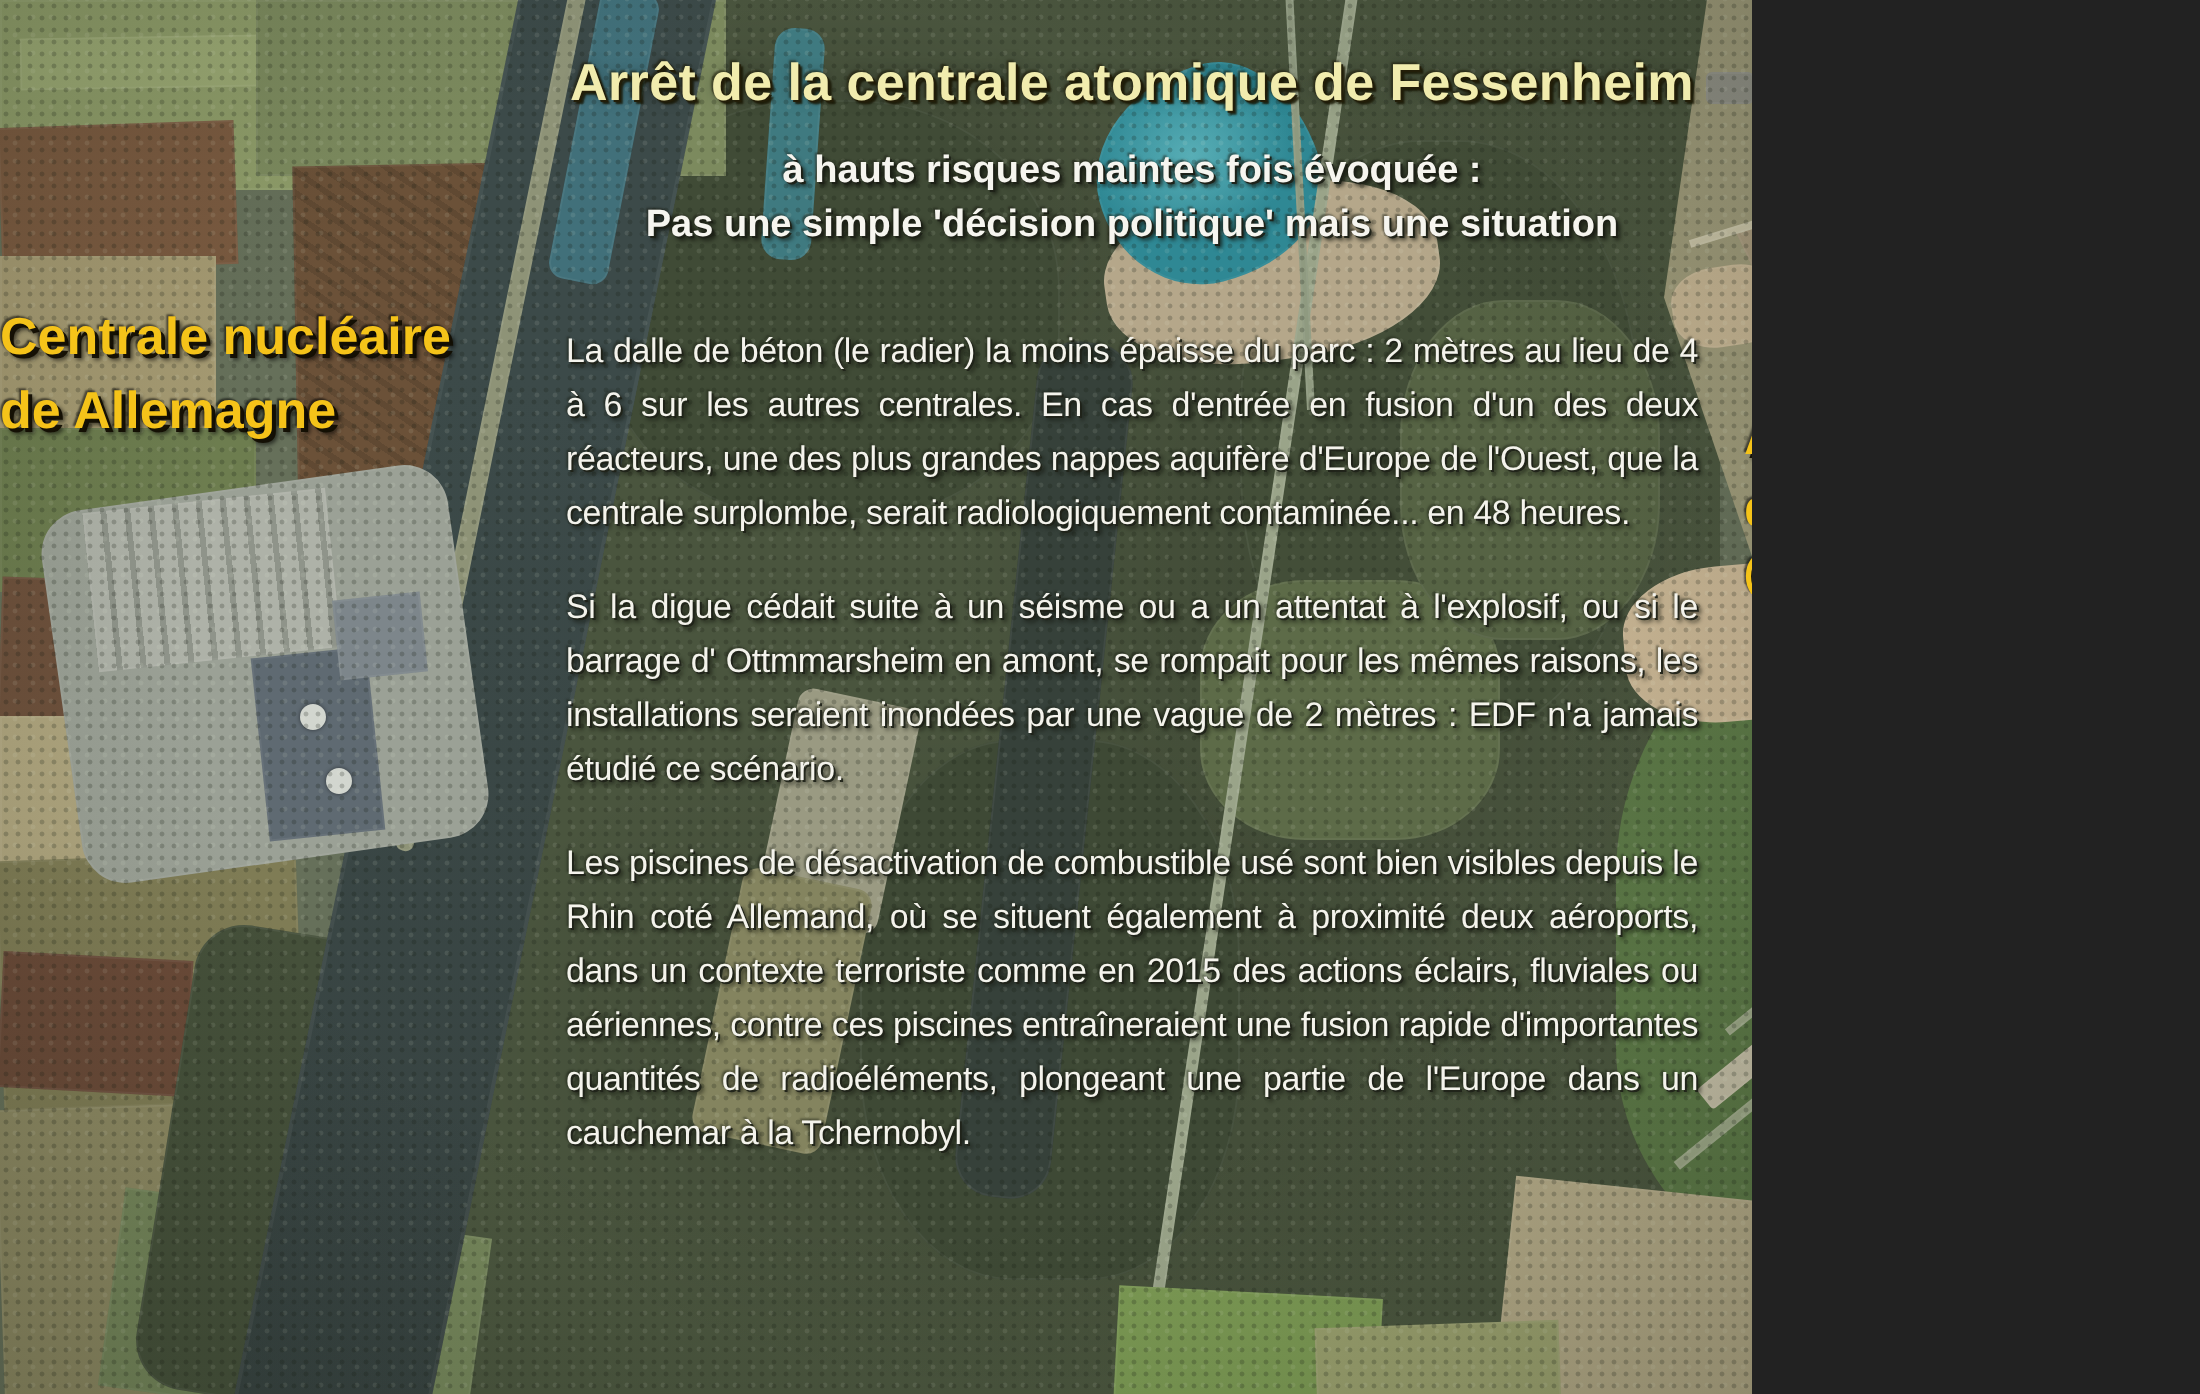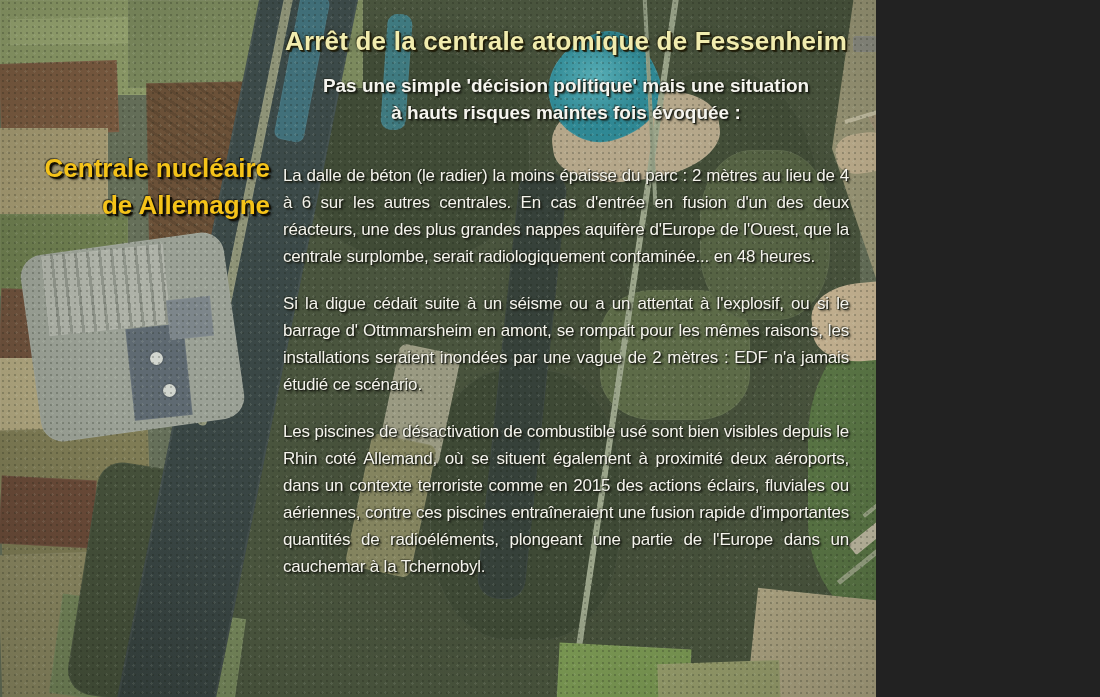--- a/index.html
+++ b/index.html
@@ -122,21 +122,21 @@
   .subtitle{margin-top:15px;text-align:center;font-size:19px;font-weight:bold;line-height:27px;
     color:#f6f5ef;
     text-shadow:-1px -1px 1px rgba(25,28,18,.5), 1px 1px 0 rgba(30,33,23,.95),
                 2px 2px 2px rgba(15,18,10,.8);}
   .body-block{position:absolute;left:283px;top:162px;width:566px;}
   .para{margin:0 0 20px 0;}
   .pline{font-size:17px;line-height:27px;letter-spacing:-.2px;text-align:justify;
     color:#f4f3ec;
     text-shadow:-1px -1px 1px rgba(25,28,18,.45), 1px 1px 0 rgba(32,35,25,.95),
                 2px 2px 2px rgba(15,18,10,.75);}
-  .side-label{position:absolute;text-align:right;font-weight:bold;color:#f5c319;
+  .side-label{position:absolute;text-align:left;font-weight:bold;color:#f5c319;
     text-shadow:-1px -1px 1px rgba(0,0,0,.55), 2px 2px 0 rgba(18,14,2,.95),
                 3px 3px 2px rgba(0,0,0,.6);}
   .label-left{left:0;top:150px;width:270px;font-size:26px;line-height:37px;}
   .label-right{left:872px;top:200px;width:232px;font-size:26px;line-height:36px;}
   .label-sub{font-size:19px;line-height:26px;margin-top:3px;}
 </style>
 </head>
 <body>
 
 <div class="stage">
@@ -227,22 +227,22 @@
 
     <div class="grain"></div>
     <div class="vignette"></div>
   </div>
 
   <div class="overlay">
 
     <div class="center-col">
       <h1 class="title">Arrêt de la centrale atomique de Fessenheim</h1>
       <div class="subtitle">
+        <div>à hauts risques maintes fois évoquée :</div>
         <div>Pas une simple 'décision politique' mais une situation</div>
-        <div>à hauts risques maintes fois évoquée :</div>
       </div>
     </div>
 
     <div class="side-label label-left">
       <div>Centrale nucléaire</div>
       <div>de Allemagne</div>
     </div>
 
     <div class="side-label label-right">
       <div>Aérodrome</div>

